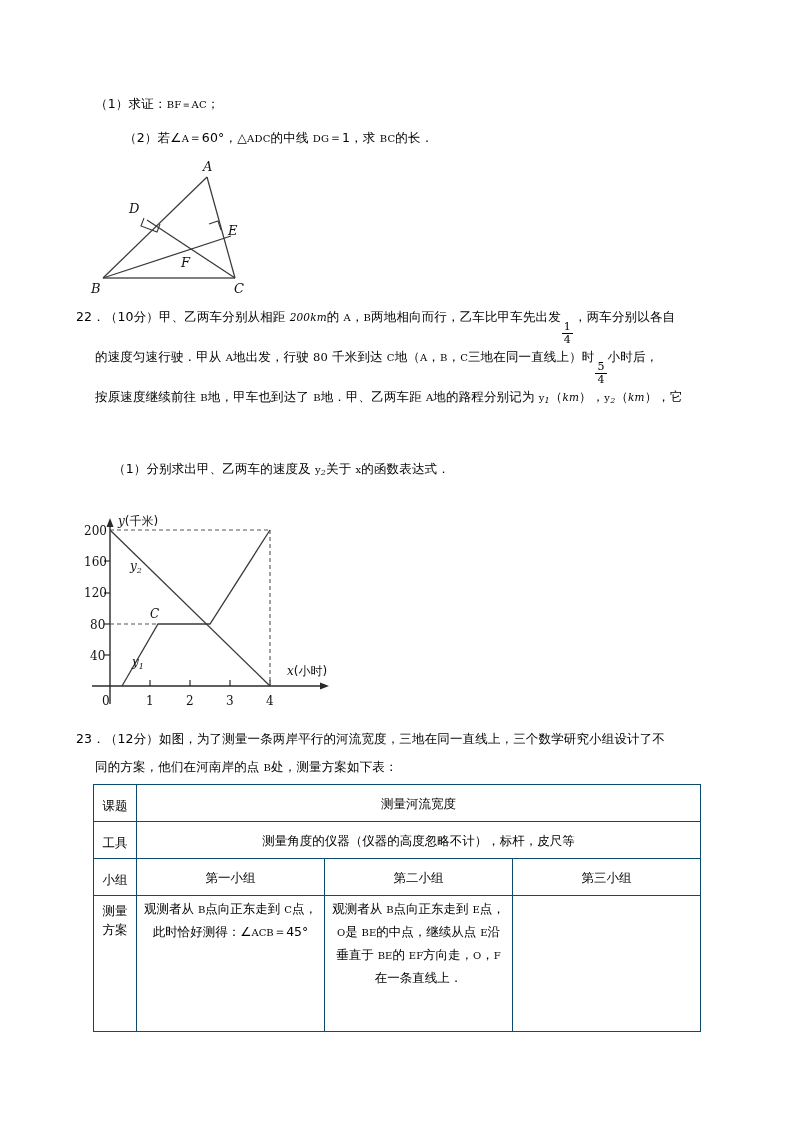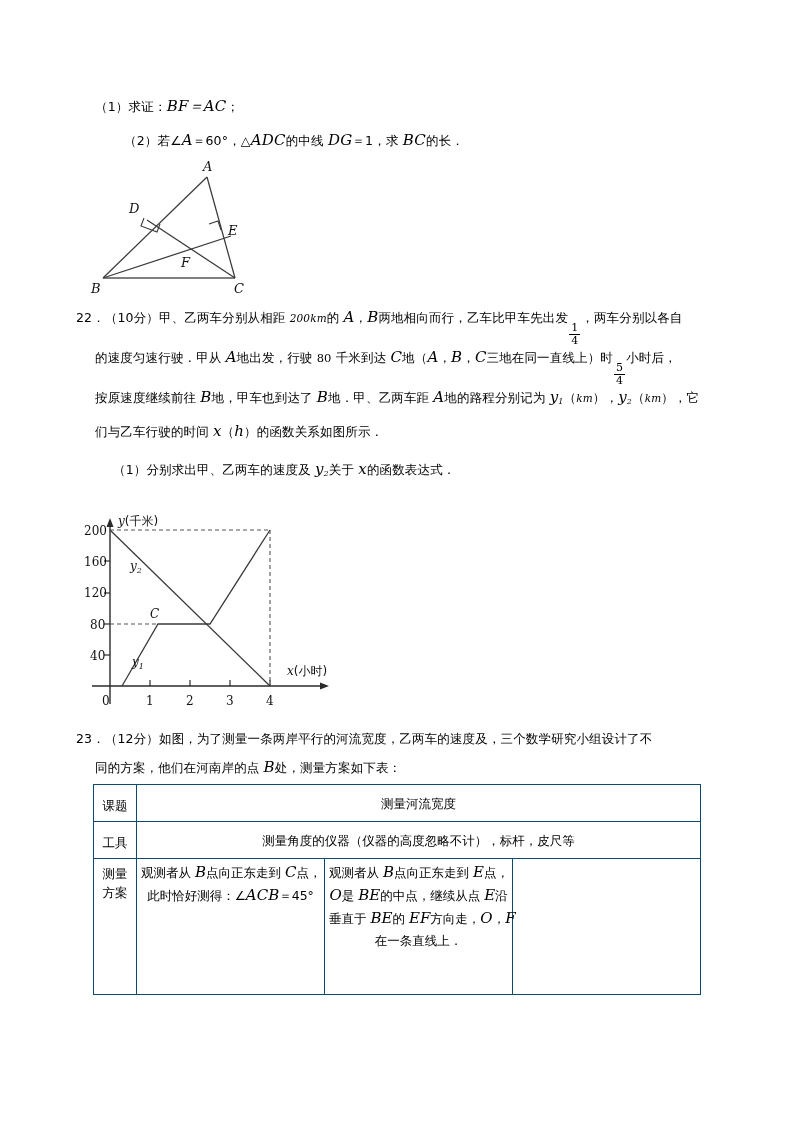--- a/index.html
+++ b/index.html
@@ -32,22 +32,21 @@
   }
   .para {
     position: absolute;
     font-size: 12.5px;
     line-height: 34px;
     letter-spacing: .15px;
     white-space: nowrap;
   }
   .ital {
     font-family: "DejaVu Serif", "Liberation Serif", serif;
-    font-style: italic;
-    font-size: 15px;
+    font-size: 10px;
   }
   .smallnum {
     font-family: "DejaVu Serif", "Liberation Serif", serif;
     font-style: italic;
     font-size: 10.5px;
   }
   .sub {
     font-size: 8px;
     vertical-align: -2px;
     font-style: italic;
@@ -174,23 +173,20 @@
     <span>的速度匀速行驶．甲从 </span><span class="ital">A</span><span>地出发，行驶 </span><span class="num">80</span><span> 千米到达 </span><span class="ital">C</span><span>地（</span><span class="ital">A</span><span>，</span><span class="ital">B</span><span>，</span><span class="ital">C</span><span>三地在同一直线上）时</span><span class="frac">
         <span class="fnum">5</span>
         <span class="fden">4</span>
       </span><span>小时后，</span>
   </div>
 
   <div class="para" style="left:95px; top:380px;">
     <span>按原速度继续前往 </span><span class="ital">B</span><span>地，甲车也到达了 </span><span class="ital">B</span><span>地．甲、乙两车距 </span><span class="ital">A</span><span>地的路程分别记为 </span><span class="ital">y</span><span class="sub">1</span><span>（</span><span class="smallnum">km</span><span>），</span><span class="ital">y</span><span class="sub">2</span><span>（</span><span class="smallnum">km</span><span>），它</span>
   </div>
 
-  <div class="para" style="left:95px; top:414px;">
-    <span>们与乙车行驶的时间 </span><span class="ital">x</span><span>（</span><span class="ital">h</span><span>）的函数关系如图所示．</span>
-  </div>
 
   <div class="para" style="left:113px; top:452px;">
     <span>（1）</span><span>分别求出甲、乙两车的速度及 </span><span class="ital">y</span><span class="sub">2</span><span>关于 </span><span class="ital">x</span><span>的函数表达式．</span>
   </div>
 
 
   <div class="graph">
 
     <svg width="300" height="210" viewBox="0 0 300 210" xmlns="http://www.w3.org/2000/svg">
 
@@ -250,37 +246,43 @@
 
       <g font-family="DejaVu Serif, Liberation Serif, serif" font-style="italic" font-size="12" fill="#111">
         <text x="48" y="62">y<tspan font-size="8" dy="3">2</tspan></text>
         <text x="50" y="158">y<tspan font-size="8" dy="3">1</tspan></text>
         <text x="68" y="110" font-style="italic">C</text>
       </g>
     </svg>
   </div>
 
   <div class="para" style="left:76px; top:722px;">
-    <span>23．</span><span>（12分）</span><span>如图，为了测量一条两岸平行的河流宽度，乙两车的速度及，三个数学研究小组设计了不</span>
+    <span>23．</span><span>（12分）</span><span>如图，为了测量一条两岸平行的河流宽度，三地在同一直线上，三个数学研究小组设计了不</span>
   </div>
 
   <div class="para" style="left:95px; top:750px;">
     <span>同的方案，他们在河南岸的点 </span><span class="ital">B</span><span>处，测量方案如下表：</span>
   </div>
 
   <table class="tbl">
     <tbody>
       <tr>
         <td class="lbl mid">课题</td>
         <td class="mid" colspan="3">测量河流宽度</td>
       </tr>
       <tr>
         <td class="lbl mid">工具</td>
         <td class="mid" colspan="3">测量角度的仪器（仪器的高度忽略不计），标杆，皮尺等</td>
       </tr>
+      <tr>
+        <td class="lbl mid">小组</td>
+        <td class="mid" style="width:185px;">第一小组</td>
+        <td class="mid" style="width:212px;">第二小组</td>
+        <td class="mid">第三小组</td>
+      </tr>
       <tr class="rowtall">
         <td class="lbl">
           <div>测量</div>
           <div>方案</div>
         </td>
         <td>
           <div class="cellbody">
             <div><span>观测者从 </span><span class="ital">B</span><span>点向正东走到 </span><span class="ital">C</span><span>点，</span>
             </div>
             <div><span>此时恰好测得：∠</span><span class="ital">ACB</span><span>＝45°</span>

